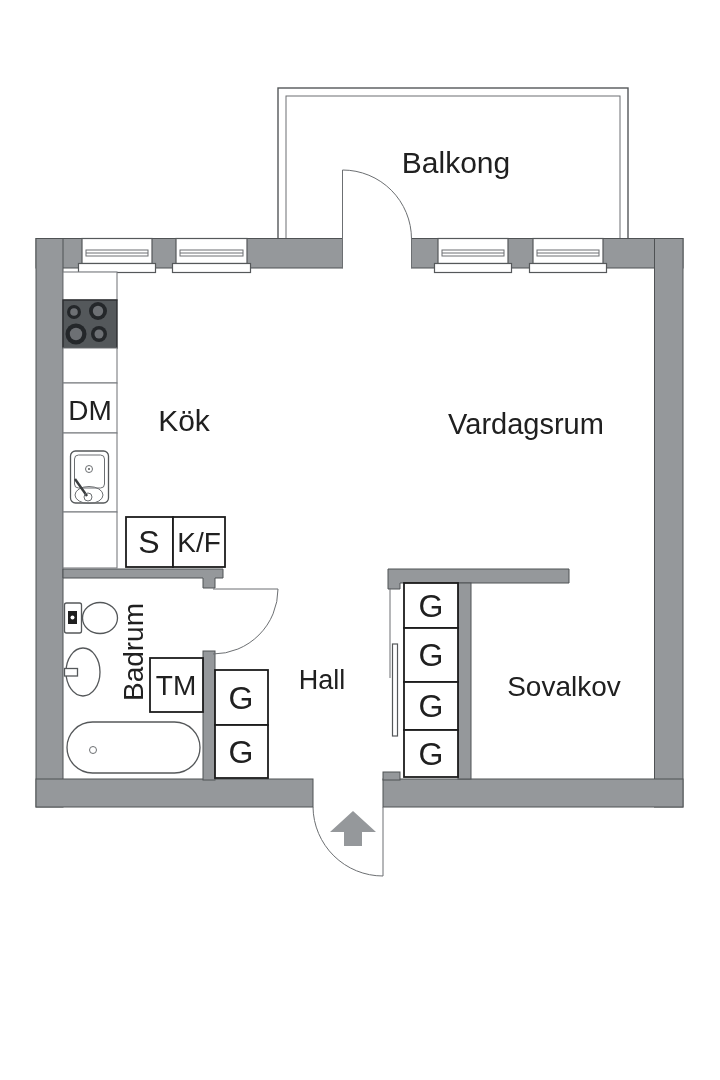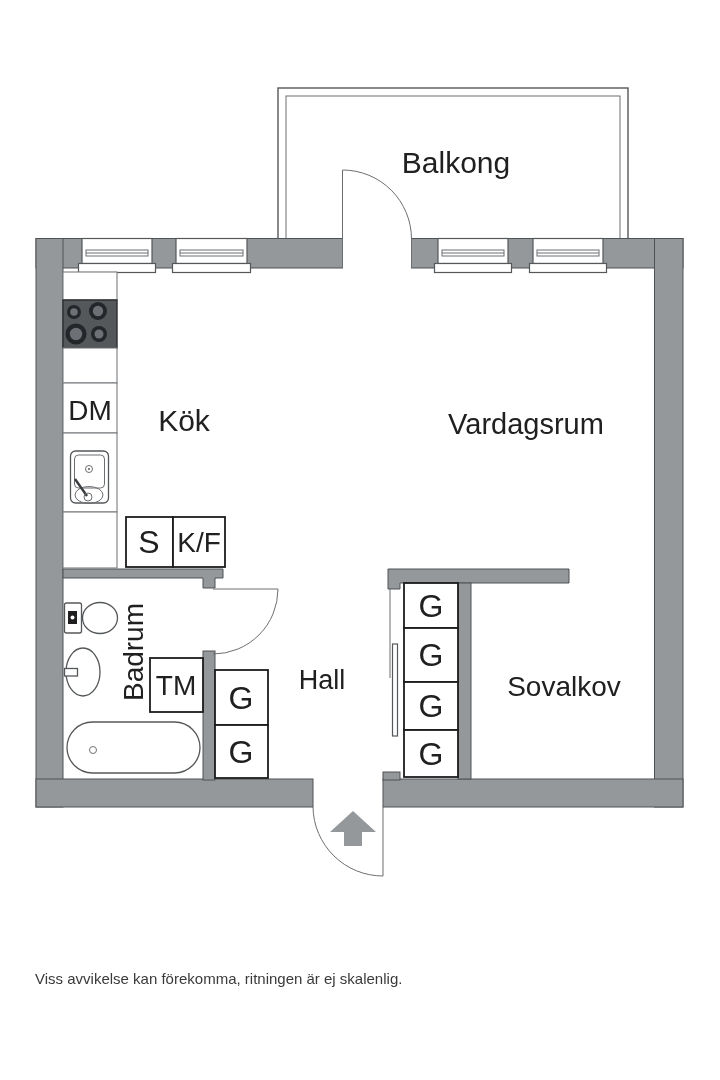--- a/index.html
+++ b/index.html
@@ -162,14 +162,13 @@
     <path d="M313,807 A70,70 0 0 0 383,876" class="thinlight"></path>
     <polygon points="353,811 330,832 344,832 344,846 362,846 362,832 376,832" class="arrow"></polygon>
   </g>
 
   <text x="184" y="431" font-size="30" class="lbl">Kök</text>
   <text x="526" y="434" font-size="29" class="lbl">Vardagsrum</text>
   <text x="322" y="689" font-size="27" class="lbl">Hall</text>
   <text x="564" y="696" font-size="28" class="lbl">Sovalkov</text>
 </svg>
 
-<div id="footer-note">Viss avvikelse kan förekomma, ritningen är ej skalenlig.</div>
 </div>
 
 </body></html>

